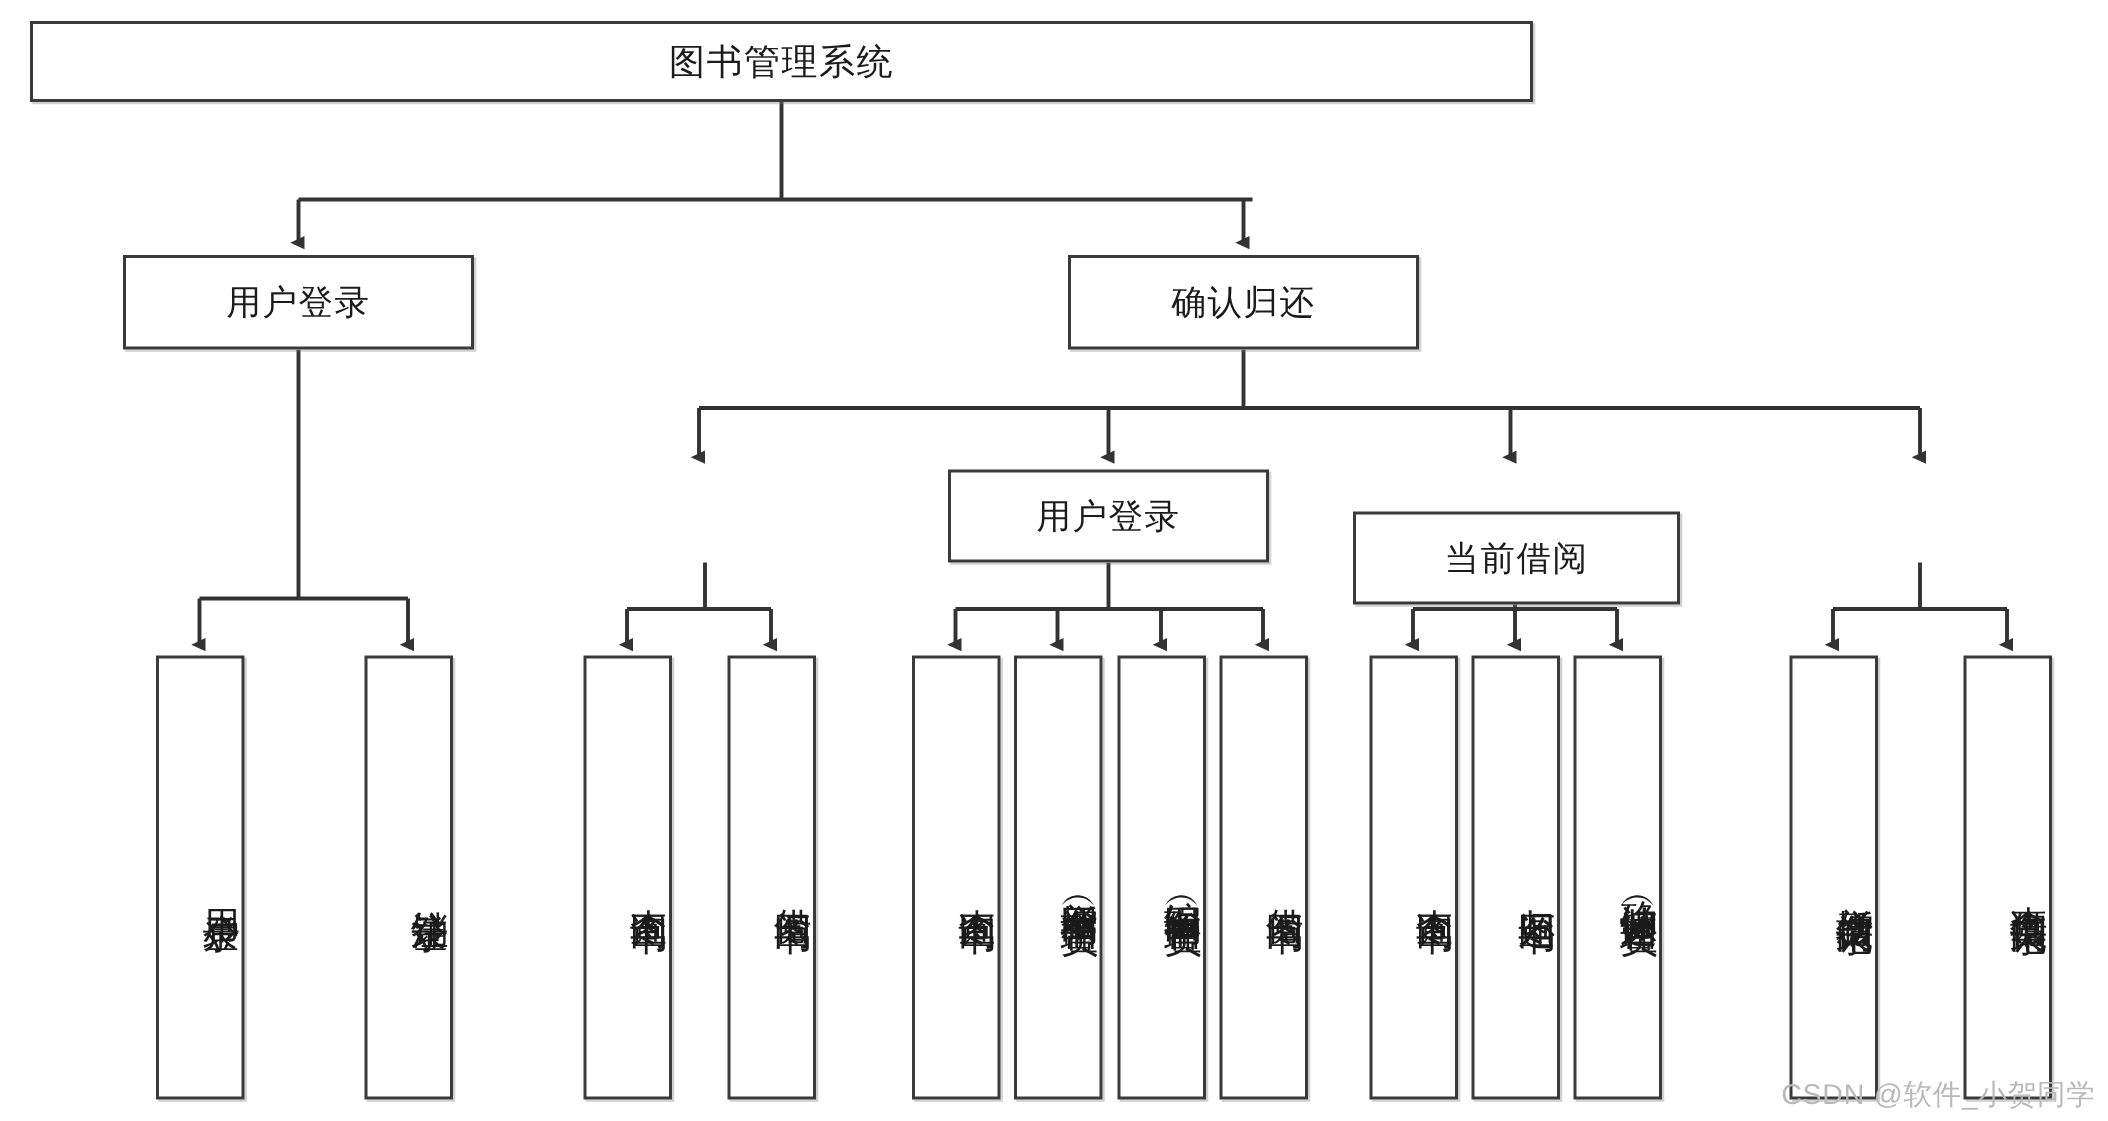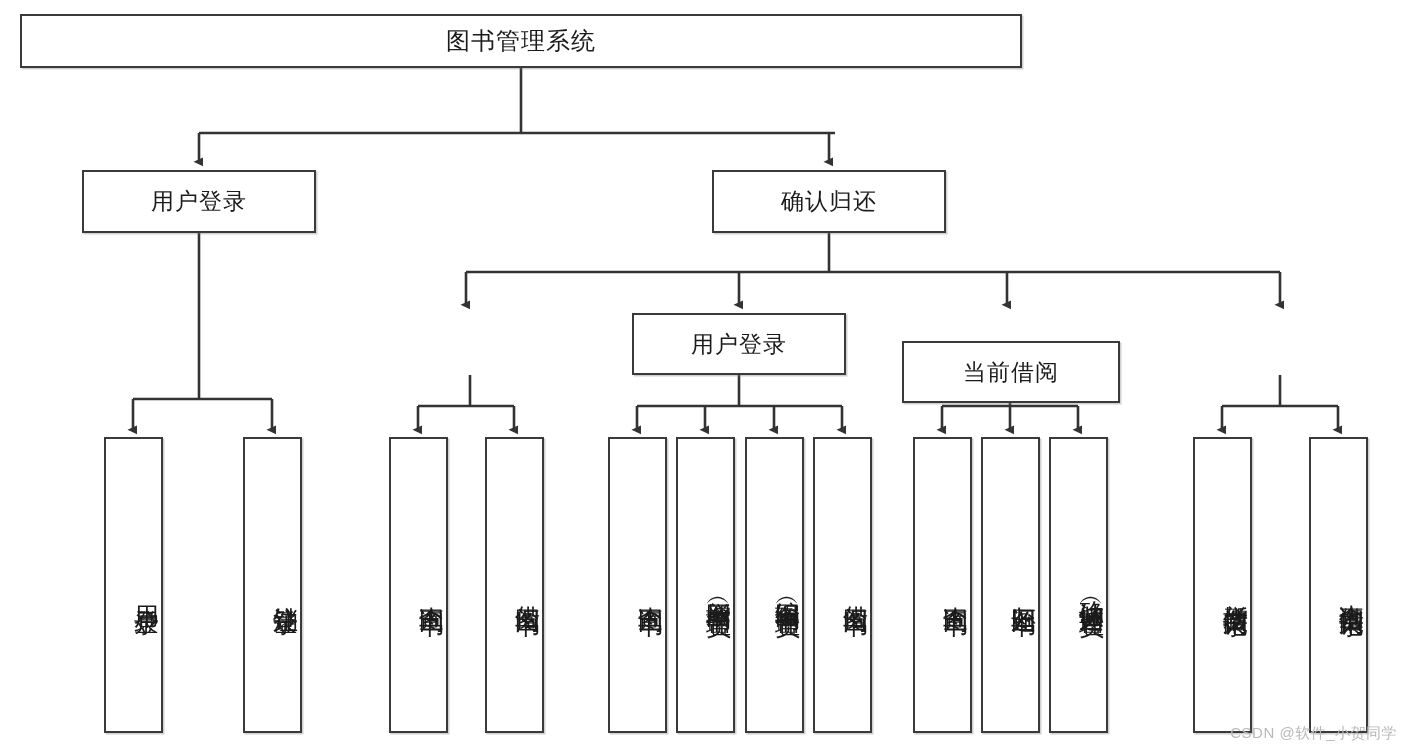--- a/index.html
+++ b/index.html
@@ -41,21 +41,21 @@
   }
   .node.leaf .lbl{
     writing-mode:vertical-rl;
     text-orientation:upright;
     white-space:nowrap;
   }
   .watermark{
     position:absolute;
     right:8px;
     bottom:4px;
-    font-size:15px;
+    font-size:19px;
     color:#b9b9b9;
     letter-spacing:.5px;
     white-space:nowrap;
   }
 </style>
 </head>
 <body>
 
 <div id="canvas">
 

